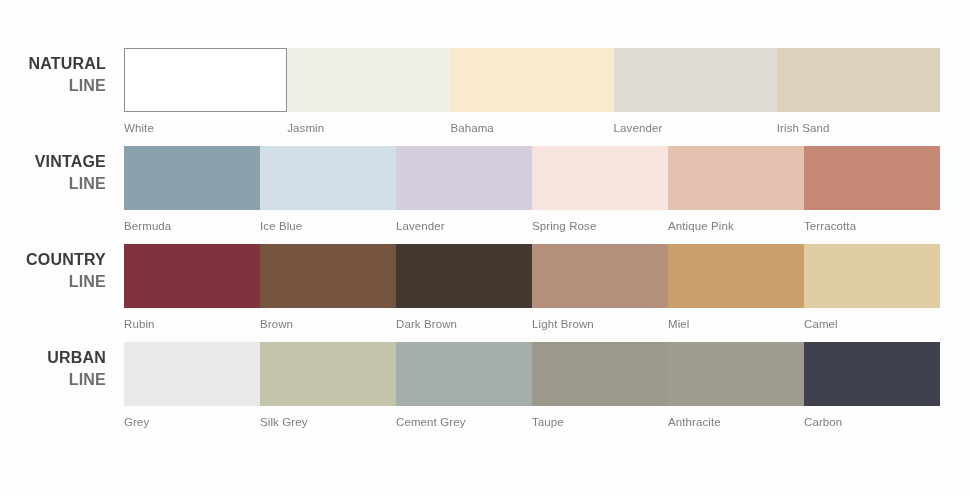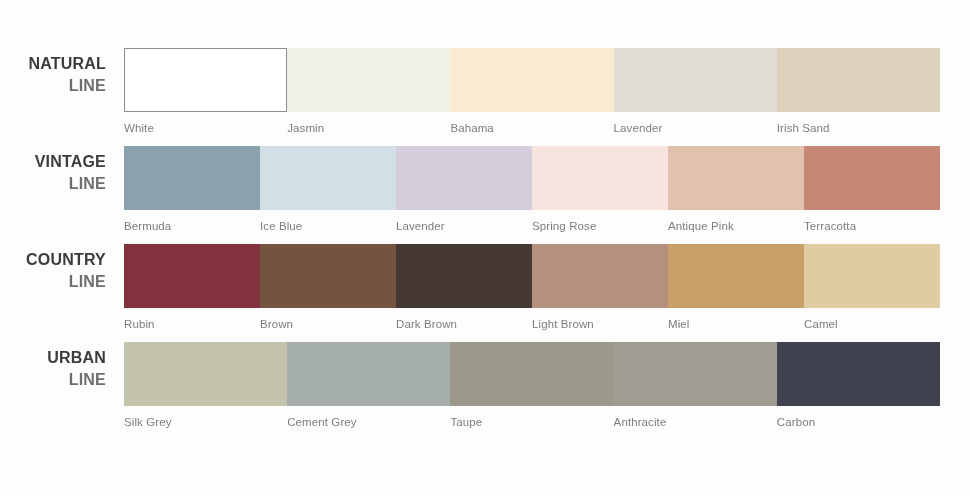--- a/index.html
+++ b/index.html
@@ -194,20 +194,24 @@
           </div>
         </div>
       </div>
       <div class="palette-row">
         <div class="row-title">
           <span class="row-title-name">URBAN</span>
           <span class="row-title-sub">LINE</span>
         </div>
         <div class="swatch-strip">
           <div class="swatch-cell">
+            <div class="swatch-chip" style="background-color: rgb(233, 233, 233);"></div>
+            <span class="swatch-label">Grey</span>
+          </div>
+          <div class="swatch-cell">
             <div class="swatch-chip" style="background-color: rgb(196, 196, 172);"></div>
             <span class="swatch-label">Silk Grey</span>
           </div>
           <div class="swatch-cell">
             <div class="swatch-chip" style="background-color: rgb(165, 174, 171);"></div>
             <span class="swatch-label">Cement Grey</span>
           </div>
           <div class="swatch-cell">
             <div class="swatch-chip" style="background-color: rgb(156, 152, 140);"></div>
             <span class="swatch-label">Taupe</span>

